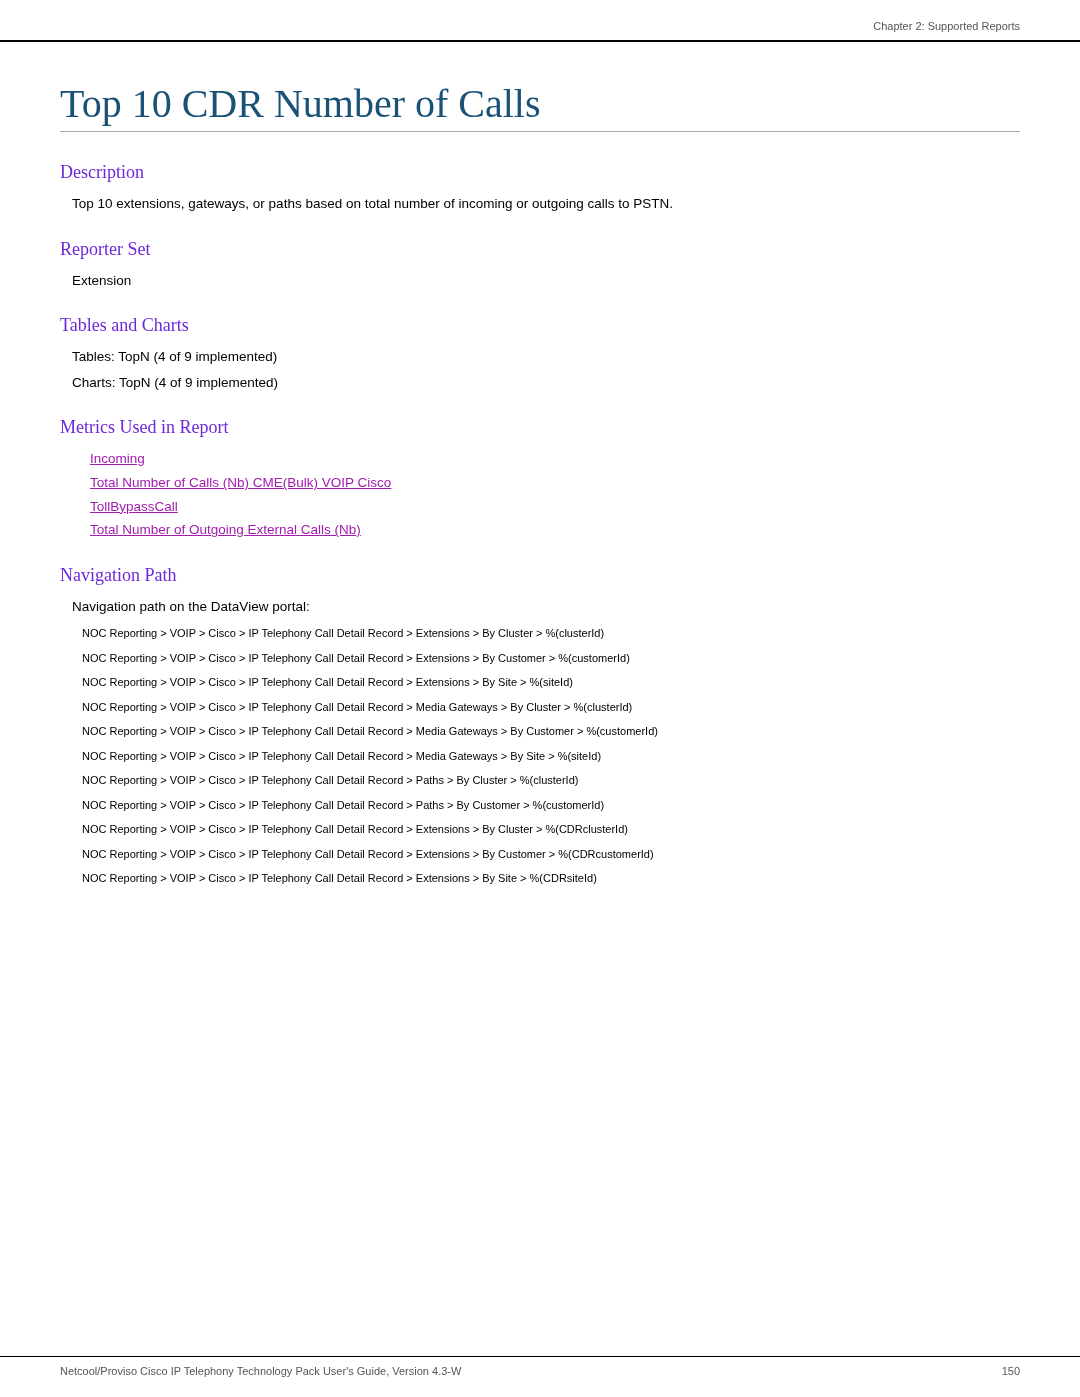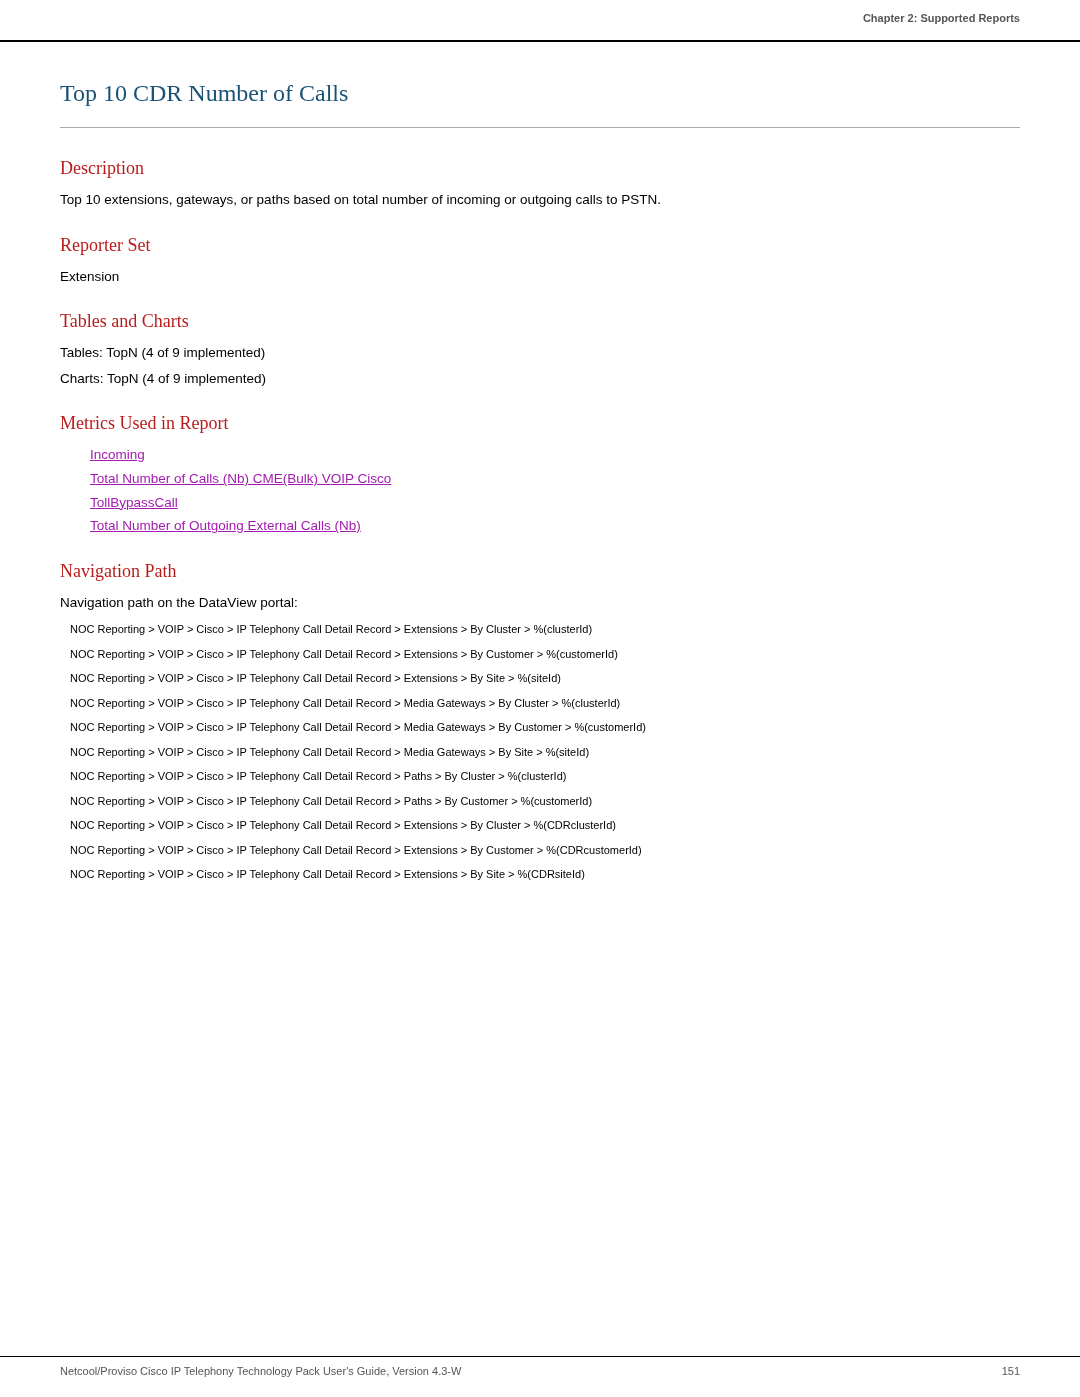--- a/index.html
+++ b/index.html
@@ -22,58 +22,57 @@
       position: absolute;
       top: 40px;
       left: 0;
       right: 0;
       height: 2px;
       background: #000;
     }
 
     .header-right {
       position: absolute;
-      top: 12px;
+      top: 20px;
       right: 60px;
       font-size: 11px;
       color: #555;
-      font-weight: bold;
     }
 
     .main-content {
       margin: 0 60px;
       padding-top: 60px;
       padding-bottom: 60px;
     }
 
     .page-title {
-      font-size: 24px;
+      font-size: 40px;
       font-weight: normal;
       color: #1a5276;
       font-family: Georgia, serif;
       border-bottom: 1px solid #aaa;
-      padding-bottom: 20px;
+      padding-bottom: 4px;
       margin-bottom: 30px;
       margin-top: 20px;
     }
 
     .section-heading {
       font-size: 18px;
       font-weight: normal;
-      color: #b91c1c;
+      color: #6d28d9;
       font-family: Georgia, serif;
       margin-bottom: 10px;
       margin-top: 24px;
     }
 
     .section-content {
       font-size: 13.5px;
       color: #000;
       line-height: 1.6;
-      margin-left: 0;
+      margin-left: 12px;
     }
 
     .section-content p {
       margin-bottom: 4px;
     }
 
     .underline-link {
       text-decoration: underline;
       color: #a21caf;
       display: block;
@@ -180,14 +179,14 @@
         </div>
     </div>
   </div>
 
 </div>
 
 <div class="bottom-rule"></div>
 
 <div class="footer">
   <span>Netcool/Proviso Cisco IP Telephony Technology Pack User's Guide, Version 4.3-W</span>
-  <span>151</span>
+  <span>150</span>
 </div>
 
 </body></html>

